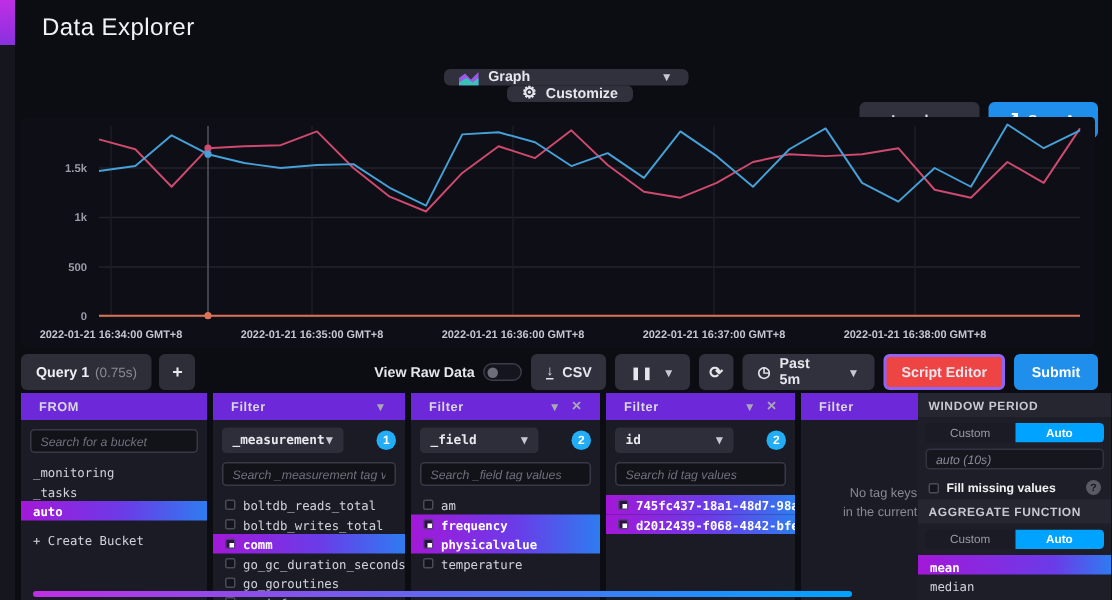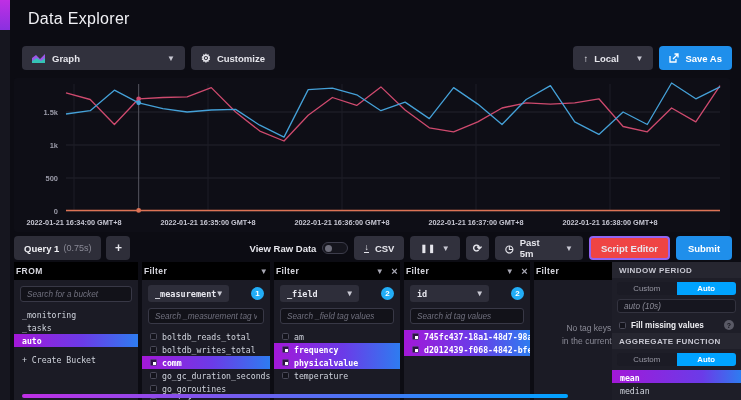--- a/index.html
+++ b/index.html
@@ -13,21 +13,21 @@
 
   
   .nav-strip { position:absolute; left:0; top:0; width:10px; height:400px; background:#16161f; }
   .nav-logo { position:absolute; left:0; top:0; width:10px; height:30px;
     background:linear-gradient(180deg,#bf2fe4,#8a30e0); }
 
   
   .page-title { position:absolute; left:28px; top:10px; font-size:16px; font-weight:400; color:#f2f2f6; letter-spacing:.3px; }
 
   
-  .top-toolbar { position:absolute; left:22px; top:46px; right:9px; height:24px; display:flex; align-items:center; }
+  .top-toolbar { position:absolute; left:22px; top:46px; right:9px; height:24px; display:flex; align-items:center;flex-direction:column; }
   .btn { background:#31313d; border-radius:4px; height:24px; display:flex; align-items:center;
          gap:6px; padding:0 10px; font-size:9.5px; font-weight:bold; color:#e6e6ec; cursor:pointer; }
   .dd-caret { font-size:8px; color:#c8c8d2; }
   .graph-dd { width:163px; }
   .graph-dd .spacer { flex:1; }
   .customize-btn { margin-left:6px; }
   .right-group { margin-left:auto; display:flex; align-items:center; gap:6px; }
   .local-dd { width:80px; }
   .local-dd .spacer { flex:1; }
   .blue-btn { background:#1f8feb; color:#fff; }
@@ -56,21 +56,21 @@
      display:flex; align-items:center; padding:0 10px; font-size:9.5px; font-weight:bold; cursor:pointer; }
   .submit-btn { width:56px; justify-content:center;text-align:right; }
 
   
   .col { position:absolute; top:262px; bottom:0; background:#1b1b25; display:flex; flex-direction:column; overflow:hidden; }
   .col-from { left:14px;  width:124px; }
   .col-f1   { left:142px; width:128px; }
   .col-f2   { left:274px; width:126px; }
   .col-f3   { left:404px; width:126px; }
   .col-f4   { left:534px; width:124px; }
-  .col-head { height:18px; background:#000000; display:flex; align-items:center; padding:0 2px;
+  .col-head { height:18px; background:#6d28d9; display:flex; align-items:center; padding:0 12px;
     font-size:8.5px; font-weight:bold; color:#d8d8e0; letter-spacing:.4px; flex:none; }
   .col-head .hspacer { flex:1; }
   .col-head .caret { font-size:8px; color:#a8a8b4; cursor:pointer; }
   .col-head .close { font-size:11px; color:#a8a8b4; margin-left:7px; cursor:pointer; line-height:1; }
   .search-input { margin:6px 6px 4px 6px; height:16px; background:#121219; border:1px solid #383846;
     border-radius:3px; color:#c8c8d2; font-style:italic; font-size:8.2px; padding:0 6px; outline:none; flex:none; width:auto; }
   .search-input::placeholder { color:#70707e; font-style:italic; }
   .key-row { display:flex; align-items:center; margin:5px 6px 0 6px; gap:22px; flex:none; }
   .key-dd { flex:1; background:#2e2e3a; border-radius:3px; height:17px; display:flex; align-items:center;
     padding:0 7px; font-size:8.5px; font-weight:bold; cursor:pointer; }

